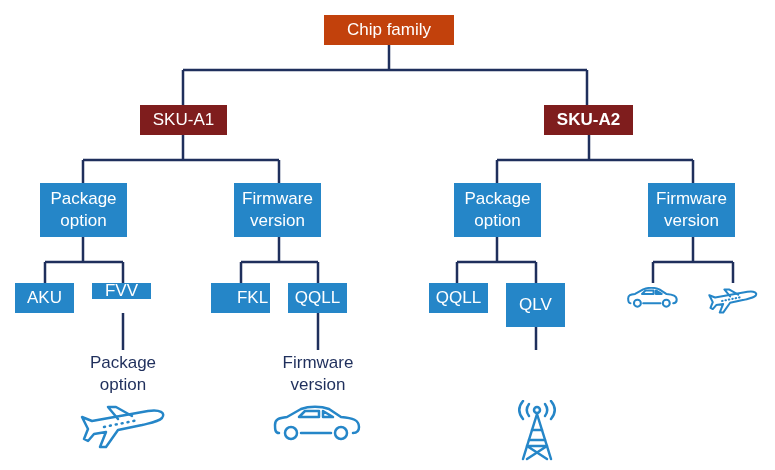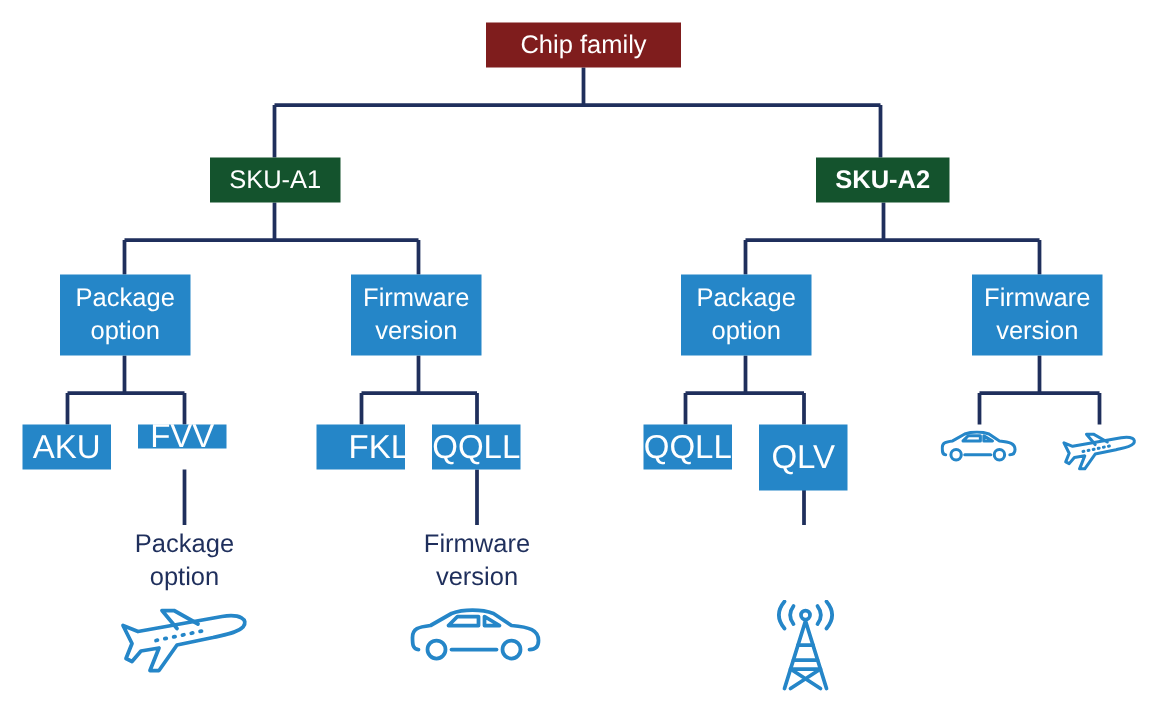--- a/index.html
+++ b/index.html
@@ -1,22 +1,22 @@
 <!DOCTYPE html>
 <html><head>
 <meta charset="utf-8">
 <style>
   html,body{margin:0;padding:0;background:#ffffff;}
   body{width:775px;height:470px;position:relative;overflow:hidden;font-family:"Liberation Sans",sans-serif;}
   .lines{position:absolute;left:0;top:0;}
   .box{position:absolute;display:flex;align-items:center;justify-content:center;text-align:center;color:#fff;line-height:22px;box-sizing:border-box;}
-  .root{background:#7f1d1d;font-size:17px;}
-  .sku{background:#14532d;font-size:17px;}
+  .root{background:#c2410c;font-size:17px;}
+  .sku{background:#7f1d1d;font-size:17px;}
   .lvl2{background:#2586c8;font-size:17px;}
-  .leaf{background:#2586c8;font-size:22px;}
+  .leaf{background:#2586c8;font-size:17px;}
   .caption{position:absolute;text-align:center;color:#1f2f5c;font-size:17px;line-height:22px;width:140px;}
   .icon{position:absolute;}
 </style>
 </head>
 <body>
 
 <svg class="lines" width="775" height="470">
   <g stroke="#1f2f5c" stroke-width="2.5" fill="none">
 
     <path d="M389 45 V70 M183 70 H587 M183 70 V105 M587 70 V105"></path>

